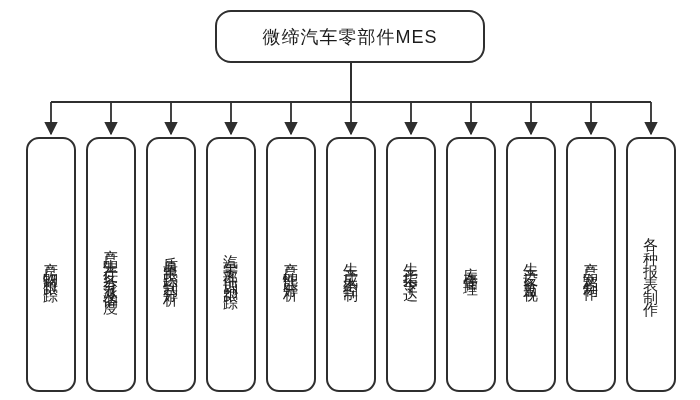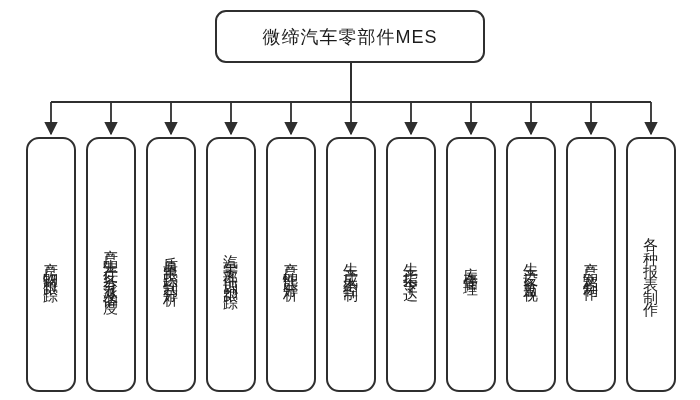--- a/index.html
+++ b/index.html
@@ -11,21 +11,21 @@
     background: var(--background, #ffffff);
     font-family: "Liberation Sans", sans-serif;
     color: var(--text, #1c1c1c);
     overflow: hidden;
   }
   .root-box {
     position: absolute;
     left: 215px; top: 10px;
     width: 270px; height: 53px;
     border: 2px solid var(--line, #2f2f2f);
-    border-radius: 11px;
+    border-radius: 16px;
     background: #fff;
     display: flex; align-items: center; justify-content: center;
     font-size: 18px;
     letter-spacing: 1px;
     z-index: 2;
   }
   .connectors {
     position: absolute; left: 0; top: 0;
     width: 700px; height: 400px;
     z-index: 1;

